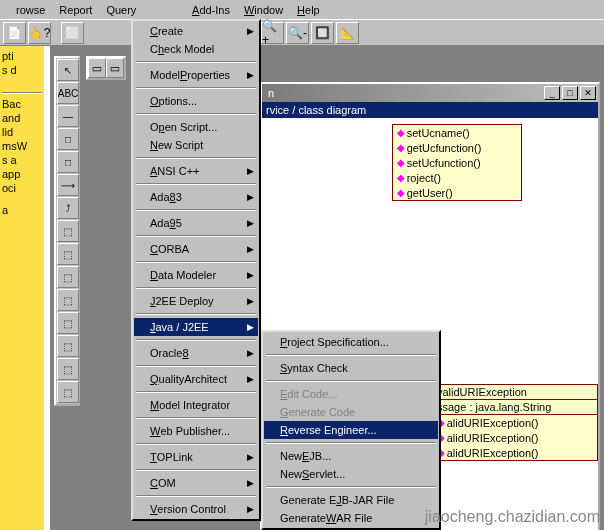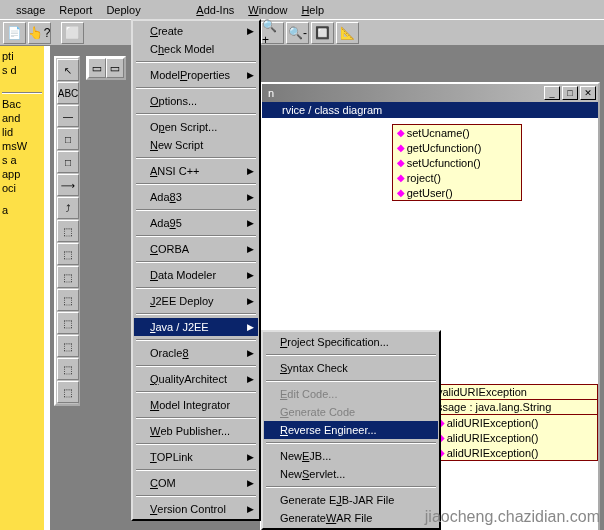--- a/index.html
+++ b/index.html
@@ -15,41 +15,41 @@
 .left-panel { position: absolute; left: 0; top: 0; width: 50px; height: 100%; background: #fde047; border-right: 6px solid #ffffff; padding: 4px 2px; font-size: 10px; overflow: hidden; }
 .left-panel div { margin-bottom: 2px; white-space: nowrap; }
 .tool-palette { position: absolute; left: 54px; top: 10px; width: 26px; background: #c0c0c0; border: 2px outset #fff; }
 .tool-palette .pbtn { width: 22px; height: 22px; border: 1px solid; border-color: #fff #808080 #808080 #fff; margin: 1px; display: flex; align-items: center; justify-content: center; font-size: 10px; }
 .secondary-bar { position: absolute; left: 86px; top: 10px; width: 40px; height: 24px; background: #c0c0c0; border: 2px outset #fff; display: flex; }
 .secondary-bar div { width: 18px; height: 20px; border: 1px solid; border-color: #fff #808080 #808080 #fff; display: flex; align-items: center; justify-content: center; }
 .child-window { position: absolute; left: 260px; top: 36px; width: 340px; height: 460px; background: #fff; border: 2px outset #fff; }
 .child-title { height: 18px; background: linear-gradient(to right, #7b7b7b, #c0c0c0); display: flex; align-items: center; padding: 0 2px; }
 .child-title .txt { flex: 1; color: #fff; padding-left: 4px; }
 .winbtn { width: 16px; height: 14px; background: #c0c0c0; border: 1px solid; border-color: #fff #000 #000 #fff; margin-left: 2px; text-align: center; font-size: 9px; line-height: 12px; font-family: Marlett, sans-serif; }
-.child-sel { background: #0a246a; color: #fff; padding: 1px 20px; height: 16px; display: flex; align-items: center; }
+.child-sel { background: #0a246a; color: #fff; padding: 1px 4px; height: 16px; display: flex; align-items: center; }
 .class-box { position: absolute; background: #ffffcc; border: 1px solid #800000; font-size: 11px; }
 .class-box .row { display: flex; align-items: center; padding: 0 4px; gap: 2px; height: 15px; }
 .class-box .hdr { border-bottom: 1px solid #800000; }
 .diamond { color: #ff00ff; font-size: 10px; }
 .menu { position: absolute; background: #c0c0c0; border: 2px solid; border-color: #dfdfdf #000 #000 #dfdfdf; padding: 1px; }
 .menu-item { height: 18px; display: flex; align-items: center; padding: 0 18px 0 16px; white-space: nowrap; cursor: default; position: relative; }
 .menu-item.sel { background: #0a246a; color: #fff; }
 .menu-item.disabled { color: #808080; }
 .menu-item .arrow { position: absolute; right: 4px; font-size: 9px; }
 .menu-sep { height: 1px; border-top: 1px solid #808080; border-bottom: 1px solid #fff; margin: 3px 2px; }
 .menu-item u { text-decoration: underline; }
 .watermark { position: absolute; right: 4px; bottom: 4px; font-size: 16px; color: #888; }
 </style>
 </head>
 <body>
 
 <div class="menubar">
-  <span>ssage</span>
+  <span>rowse</span>
   <span>Report</span>
-  <span>Deploy</span>
+  <span>Query</span>
   <span class="open"><u>T</u>ools</span>
   <span><u>A</u>dd-Ins</span>
   <span><u>W</u>indow</span>
   <span><u>H</u>elp</span>
 </div>
 
 <div class="toolbar">
   <div class="tbtn">📄</div>
   <div class="tbtn">👆?</div>
   <div class="tsep"></div>

